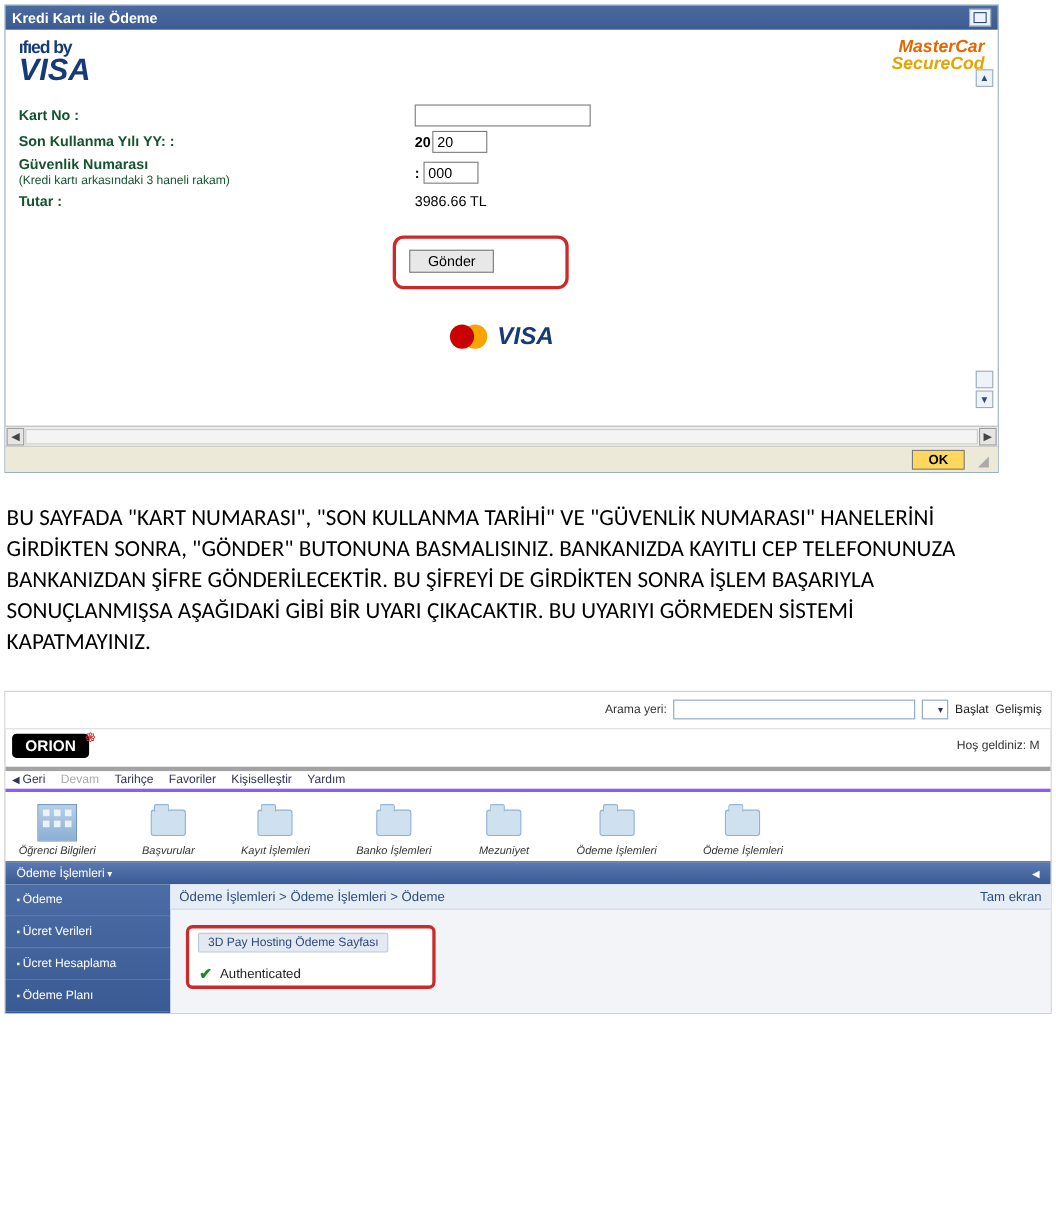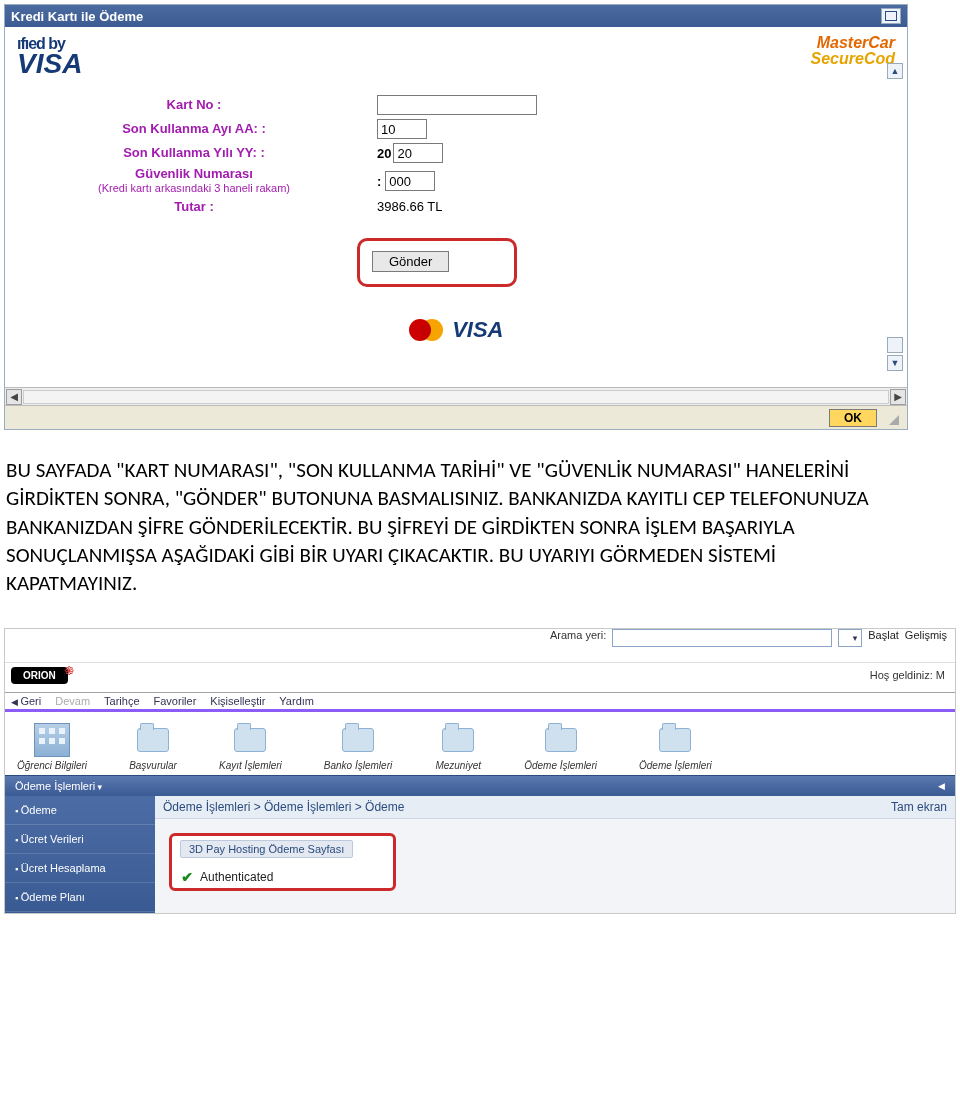--- a/index.html
+++ b/index.html
@@ -52,25 +52,25 @@
   .vbv .t1 { font-weight: bold; font-size: 16px; letter-spacing: -1px; }
   .vbv .visa { font-style: italic; font-weight: 900; font-size: 28px; line-height: 22px; }
   .msc { text-align: right; line-height: 16px; font-weight: 700; font-style: italic; font-size: 16px; }
   .msc .l1 { color: #e36800; }
   .msc .l2 { color: #e6a400; }
 
   .form-area { margin-top: 20px; }
   .form-row { display: flex; align-items: center; margin: 4px 0; }
   .form-label {
     width: 360px;
-    text-align: center;
+    text-align: left;
     font-weight: bold;
     font-size: 13px;
     padding-right: 6px;
-    color: #a21caf;
+    color: #14532d;
     line-height: 14px;
   }
   .form-label .sub { font-weight: normal; display: block; font-size: 11px; }
   .form-value { }
   .tfield {
     font-family: inherit;
     font-size: 13px;
     border: 1px solid #7a7a7a;
     height: 20px;
     padding: 1px 3px;
@@ -179,21 +179,21 @@
   
   .orion {
     border: 1px solid #c9c9c9;
     width: 952px;
     margin-left: 4px;
     position: relative;
   }
   .orion-top {
     height: 34px;
     border-bottom: 1px solid #ddd;
-    display: flex; justify-content: flex-end;
+    display: flex; align-items: center; justify-content: flex-end;
     padding: 0 8px;
     background: #fff;
     font-size: 11px;
     color: #333;
     gap: 6px;
   }
   .ot-search {
     width: 220px; height: 18px; border: 1px solid #8aa4c8; padding: 1px 4px; font-size: 11px;
   }
   .ot-drop {
@@ -203,30 +203,30 @@
   .ot-drop::after {
     content: "▾"; position: absolute; right: 4px; font-size: 9px; color: #335;
   }
   .ot-link { color: #222; cursor: pointer; }
 
   .orion-row2 {
     display: flex; align-items: center; justify-content: space-between;
     padding: 4px 10px 8px 6px;
   }
   .orion-logo {
-    background: #000; color: #fff; font-weight: bold; font-size: 10px;
+    background: #000; color: #fff; font-weight: bold; font-size: 14px;
     padding: 3px 12px; border-radius: 4px; display: inline-block;
     position: relative;
   }
   .orion-logo::after { content: "𑁍"; color: #c33; position: absolute; right: -6px; top: -4px; font-size: 10px; }
   .welcome { font-size: 11px; color: #333; }
 
   .orion-menu {
     background: #fff;
-    border-top: 1px solid #a3a3a3;
+    border-top: 4px solid #a3a3a3;
     display: flex; align-items: center; padding: 2px 6px; gap: 14px;
     font-size: 11px; color: #335;
   }
   .orion-menu .mi { cursor: pointer; }
   .orion-menu .back::before { content: "◀ "; font-size: 9px; }
 
   
   .module-row {
     display: flex; gap: 42px; padding: 8px 8px 4px 12px;
     border-top: 3px solid #8b5cf6;
@@ -322,24 +322,20 @@
       </div>
 
       <div class="side-ctrls">
         <span class="side-box">▲</span>
       </div>
 
       <div class="form-area">
         <div class="form-row">
           <div class="form-label">Kart No :</div>
           <div class="form-value"><input class="tfield w160" value="" style=""></div>
-        </div>
-        <div class="form-row">
-          <div class="form-label">Son Kullanma Ayı AA: :</div>
-          <div class="form-value"><input class="tfield w50" value="10" style=""></div>
         </div>
         <div class="form-row yy-row">
           <div class="form-label">Son Kullanma Yılı YY: :</div>
           <div class="form-value">
             <span class="prefix">20</span><input class="tfield w50" value="20" style="">
           </div>
         </div>
         <div class="form-row">
           <div class="form-label">
             <span>Güvenlik Numarası</span>

